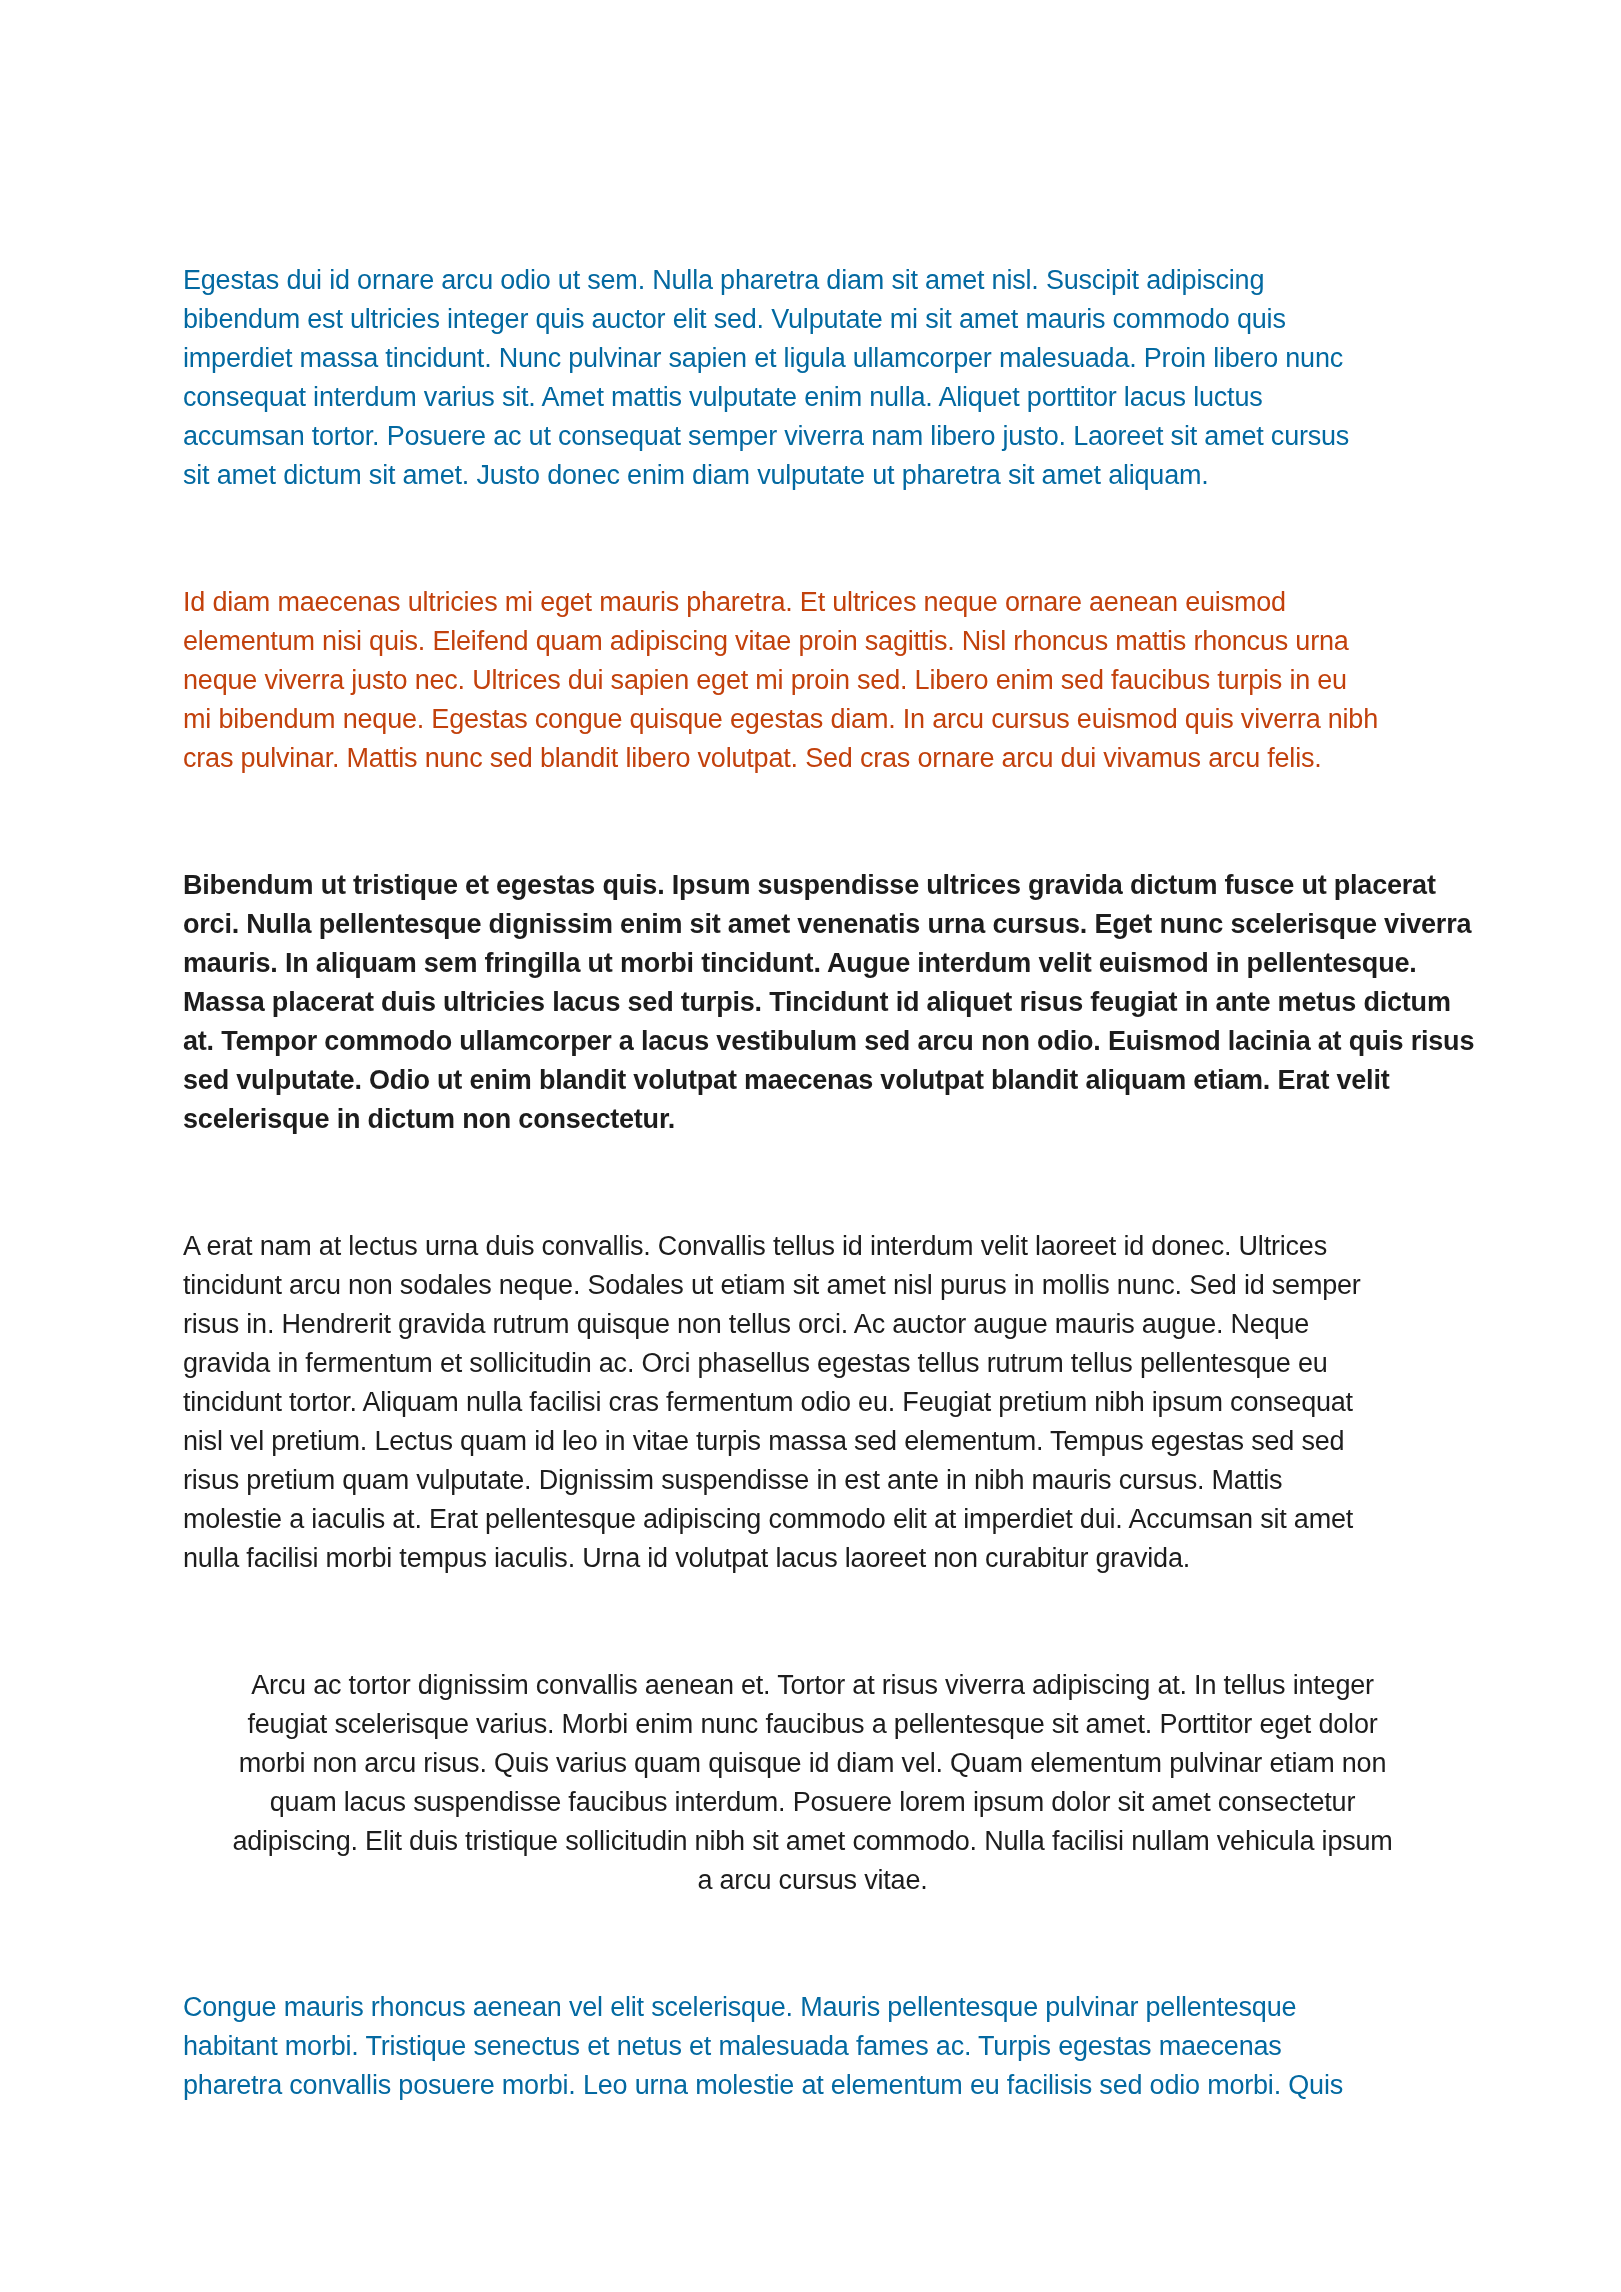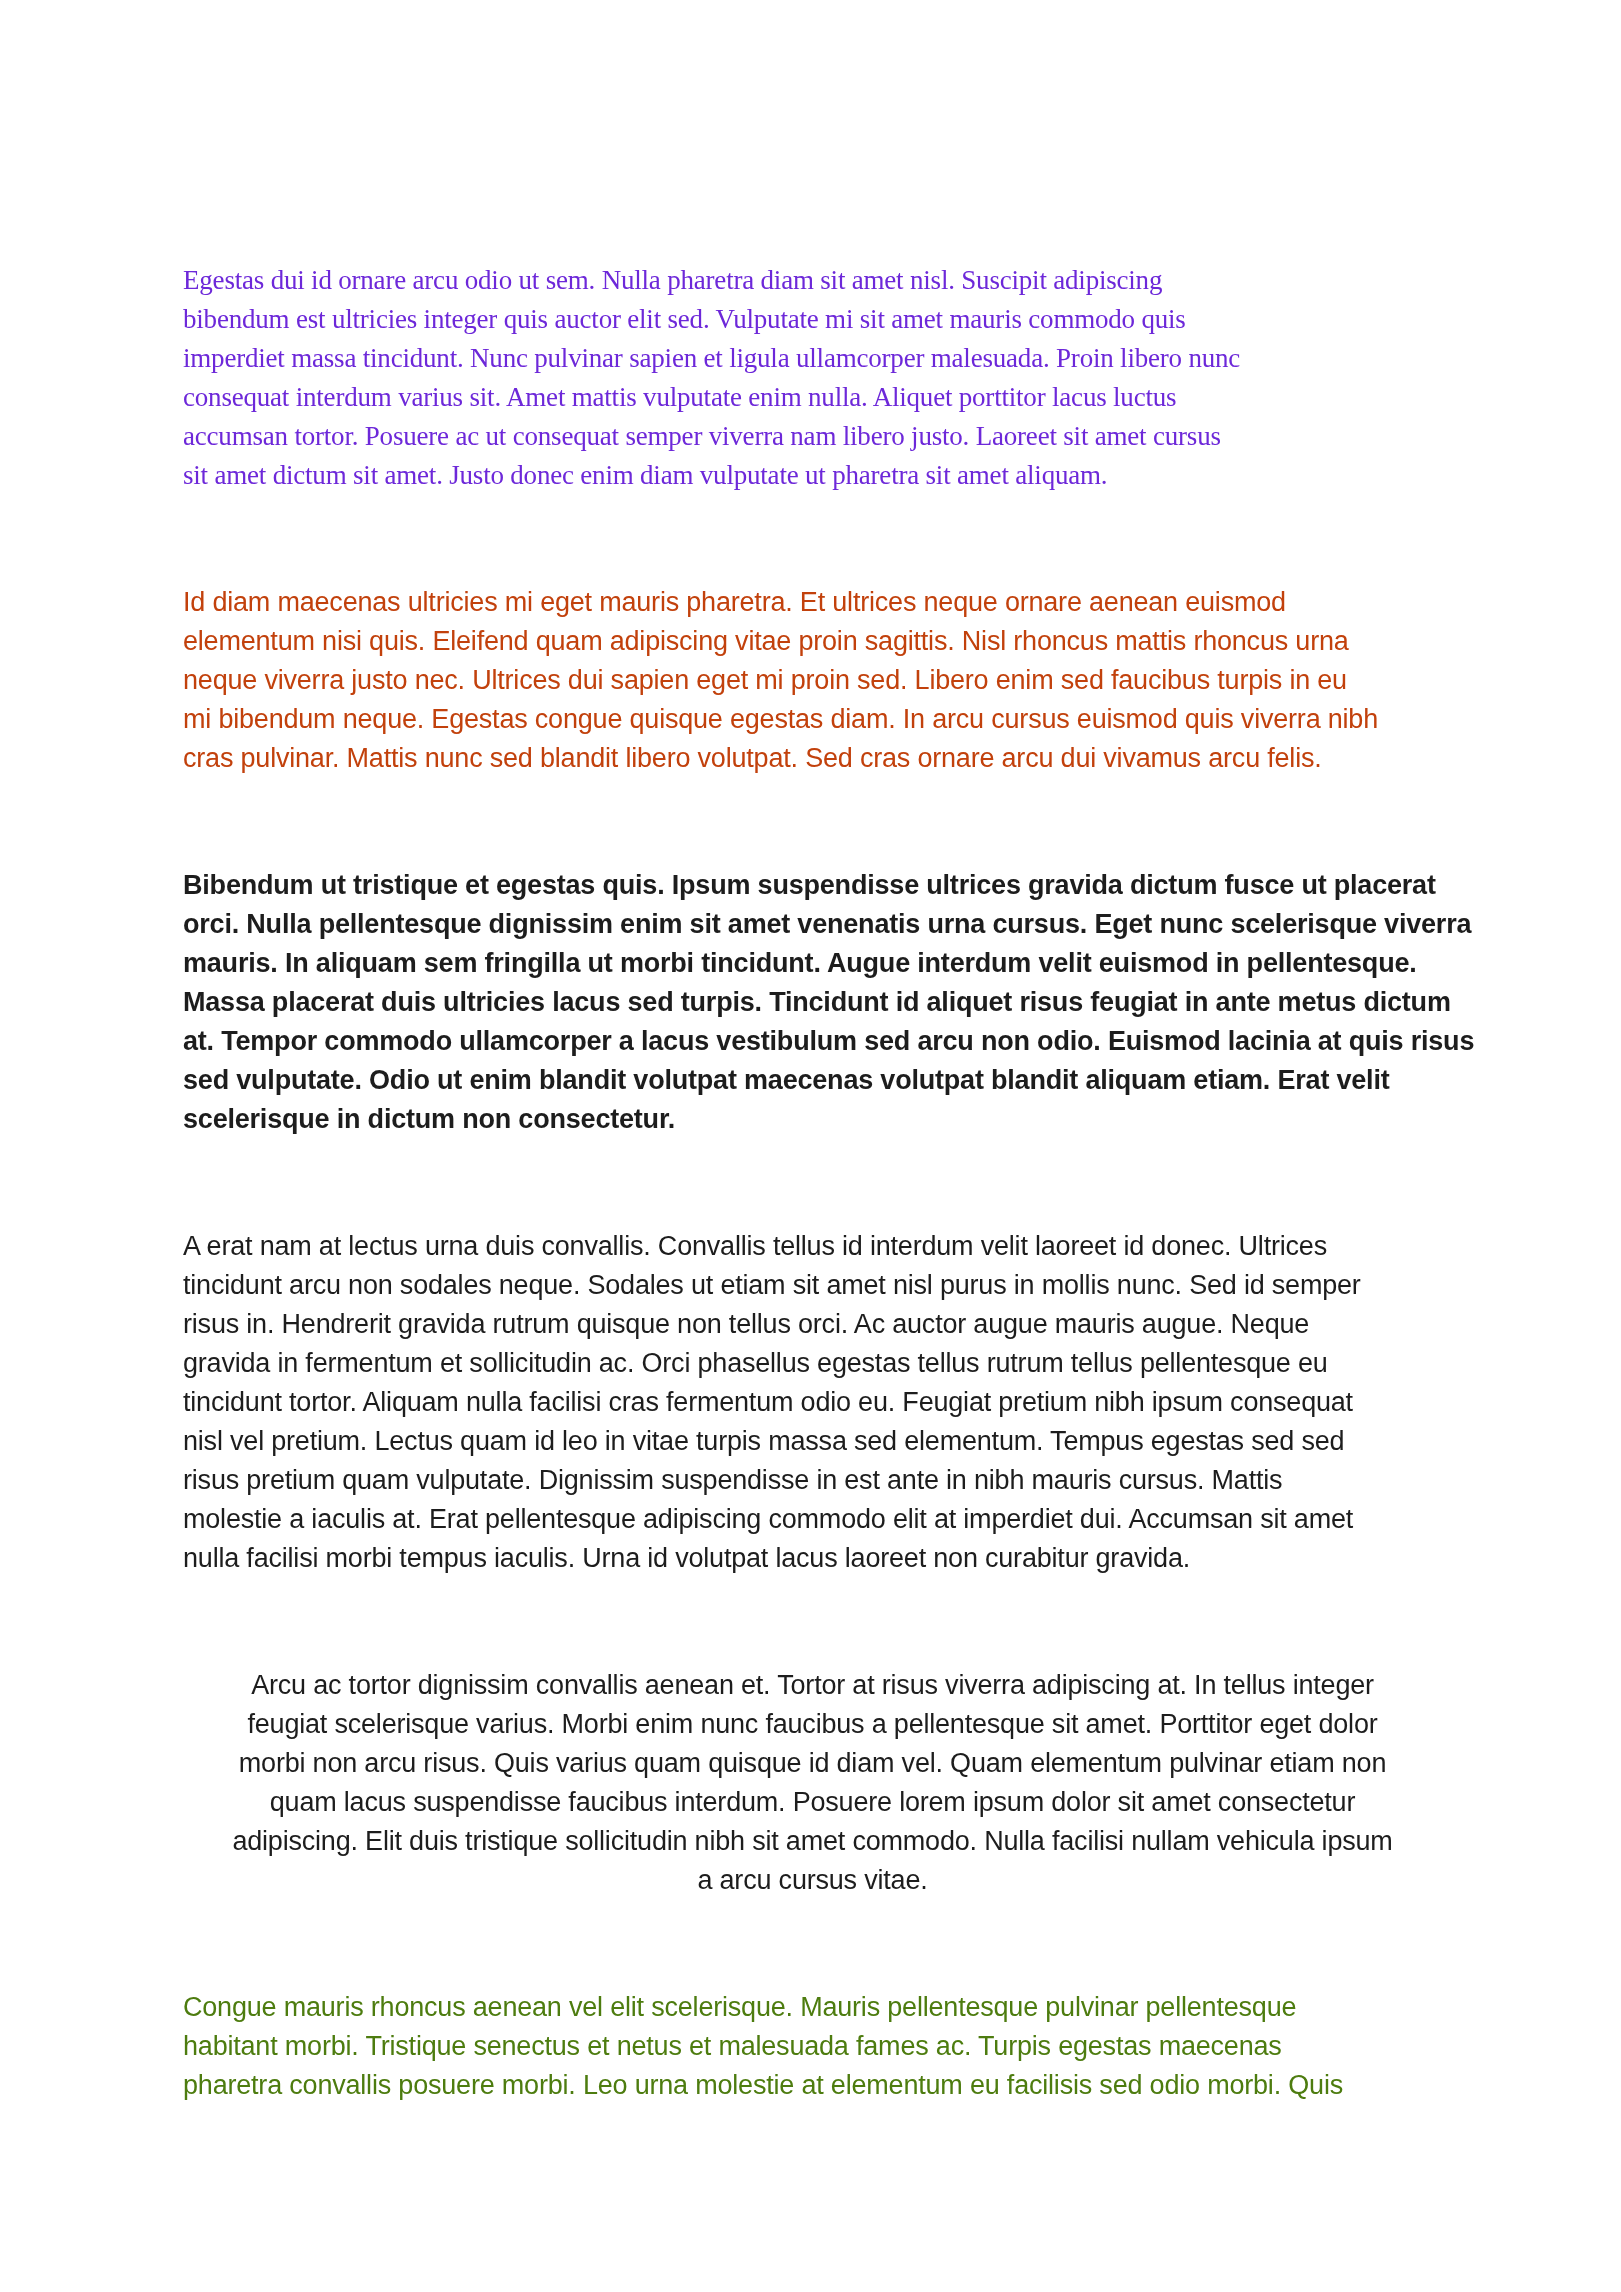--- a/index.html
+++ b/index.html
@@ -39,21 +39,21 @@
   }
   .text-block p:last-child {
     margin-bottom: 0;
   }
 </style>
 </head>
 <body style="background: rgb(255, 255, 255);">
 
 <div class="page">
   <div class="text-block">
-    <p style="color: #6d28d9; font-family: Liberation Serif, serif;">Egestas dui id ornare arcu odio ut sem. Nulla pharetra diam sit amet nisl. Suscipit adipiscing
+    <p style="color: #0369a1;">Egestas dui id ornare arcu odio ut sem. Nulla pharetra diam sit amet nisl. Suscipit adipiscing
 bibendum est ultricies integer quis auctor elit sed. Vulputate mi sit amet mauris commodo quis
 imperdiet massa tincidunt. Nunc pulvinar sapien et ligula ullamcorper malesuada. Proin libero nunc
 consequat interdum varius sit. Amet mattis vulputate enim nulla. Aliquet porttitor lacus luctus
 accumsan tortor. Posuere ac ut consequat semper viverra nam libero justo. Laoreet sit amet cursus
 sit amet dictum sit amet. Justo donec enim diam vulputate ut pharetra sit amet aliquam.</p>
     <p style="color: #c2410c;">Id diam maecenas ultricies mi eget mauris pharetra. Et ultrices neque ornare aenean euismod
 elementum nisi quis. Eleifend quam adipiscing vitae proin sagittis. Nisl rhoncus mattis rhoncus urna
 neque viverra justo nec. Ultrices dui sapien eget mi proin sed. Libero enim sed faucibus turpis in eu
 mi bibendum neque. Egestas congue quisque egestas diam. In arcu cursus euismod quis viverra nibh
 cras pulvinar. Mattis nunc sed blandit libero volutpat. Sed cras ornare arcu dui vivamus arcu felis.</p>
@@ -72,18 +72,18 @@
 nisl vel pretium. Lectus quam id leo in vitae turpis massa sed elementum. Tempus egestas sed sed
 risus pretium quam vulputate. Dignissim suspendisse in est ante in nibh mauris cursus. Mattis
 molestie a iaculis at. Erat pellentesque adipiscing commodo elit at imperdiet dui. Accumsan sit amet
 nulla facilisi morbi tempus iaculis. Urna id volutpat lacus laoreet non curabitur gravida.</p>
     <p style="color: rgb(29, 29, 29); text-align: center;">Arcu ac tortor dignissim convallis aenean et. Tortor at risus viverra adipiscing at. In tellus integer
 feugiat scelerisque varius. Morbi enim nunc faucibus a pellentesque sit amet. Porttitor eget dolor
 morbi non arcu risus. Quis varius quam quisque id diam vel. Quam elementum pulvinar etiam non
 quam lacus suspendisse faucibus interdum. Posuere lorem ipsum dolor sit amet consectetur
 adipiscing. Elit duis tristique sollicitudin nibh sit amet commodo. Nulla facilisi nullam vehicula ipsum
 a arcu cursus vitae.</p>
-    <p style="color: #4d7c0f;">Congue mauris rhoncus aenean vel elit scelerisque. Mauris pellentesque pulvinar pellentesque
+    <p style="color: #0369a1;">Congue mauris rhoncus aenean vel elit scelerisque. Mauris pellentesque pulvinar pellentesque
 habitant morbi. Tristique senectus et netus et malesuada fames ac. Turpis egestas maecenas
 pharetra convallis posuere morbi. Leo urna molestie at elementum eu facilisis sed odio morbi. Quis</p>
   </div>
 </div>
 
 
 </body></html>

